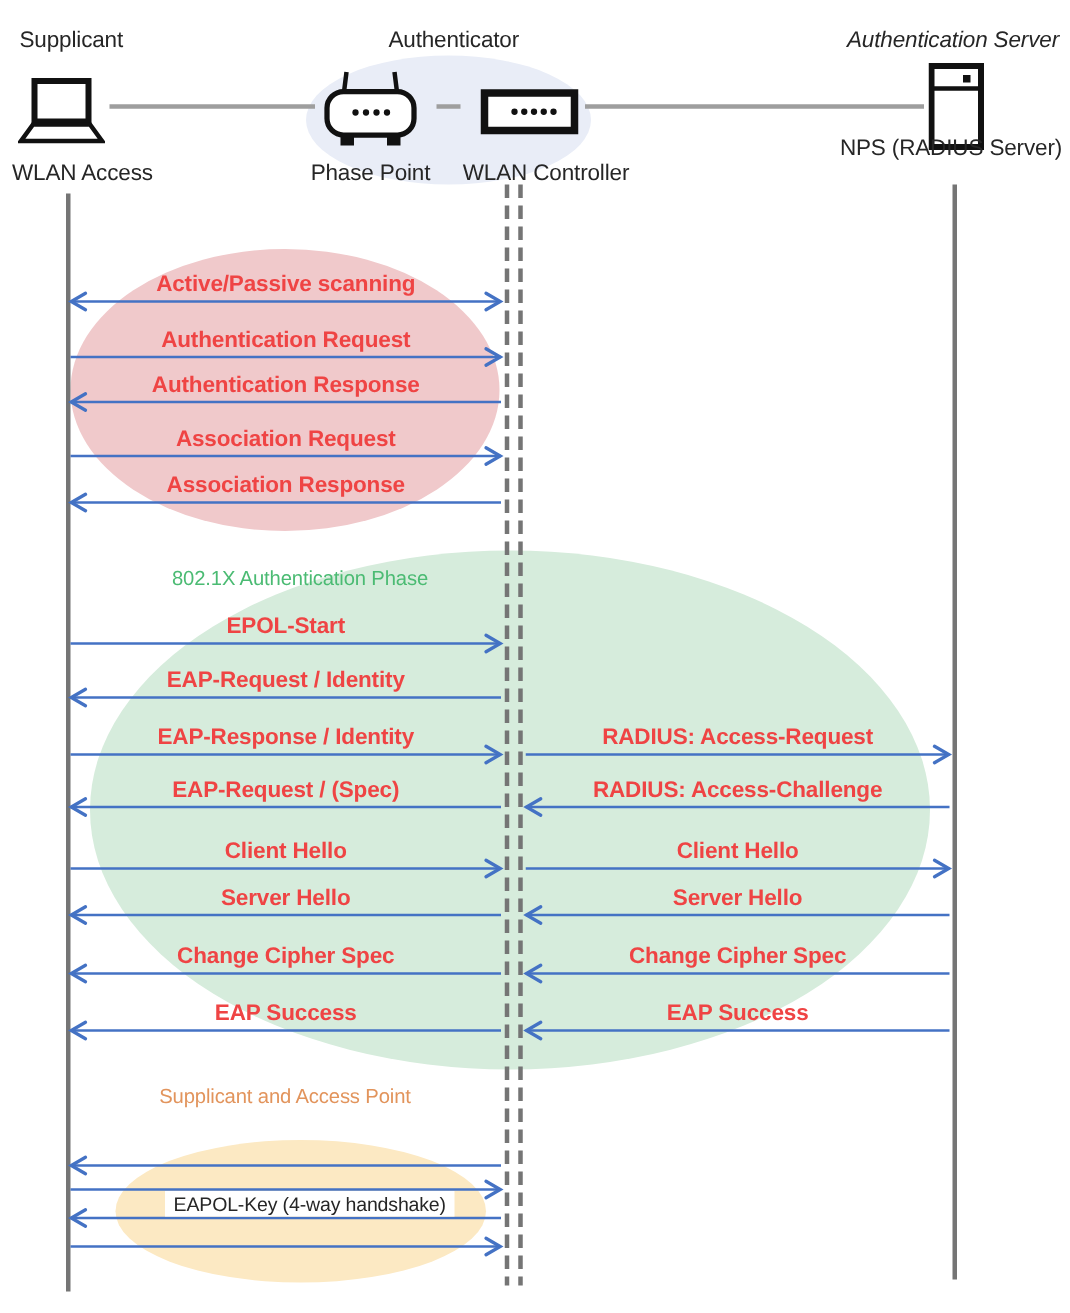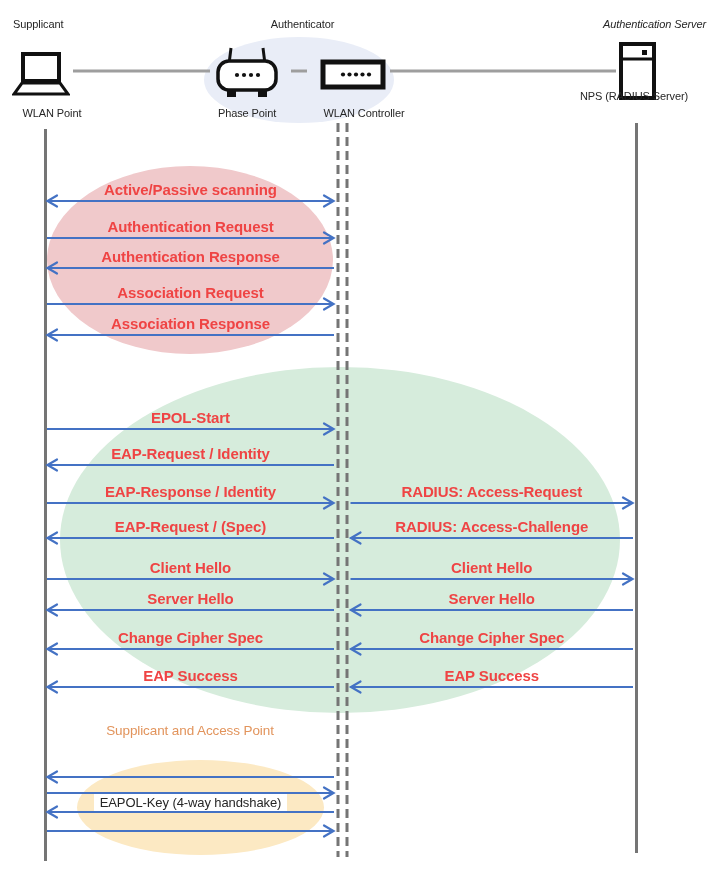--- a/index.html
+++ b/index.html
@@ -2,27 +2,27 @@
 <html><head>
 <meta charset="utf-8">
 <style>
   html,body{margin:0;padding:0;background:#fff;}
   .canvas{
     position:relative;width:713px;height:875px;background:#fff;overflow:hidden;
     font-family:"Liberation Sans", sans-serif;color:#262626;
   }
   .ellipse{position:absolute;border-radius:50%;z-index:1;}
   #svg-layer{position:absolute;left:0;top:0;z-index:2;}
-  .txt{position:absolute;z-index:3;font-size:11px;letter-spacing:-0.1px;white-space:nowrap;}
+  .txt{position:absolute;z-index:3;font-size:15px;letter-spacing:-0.1px;white-space:nowrap;}
   .center{text-align:center;}
   .right{text-align:right;}
   .msg-label{position:absolute;z-index:3;font-size:15px;text-align:center;white-space:nowrap;letter-spacing:-0.1px;color:#ef4444;font-weight:bold;}
   .phase-title{position:absolute;z-index:3;font-size:13.5px;text-align:center;white-space:nowrap;letter-spacing:-0.1px;line-height:19px;}
   .icon{position:absolute;z-index:3;}
-  .float-label{position:absolute;z-index:4;display:flex;justify-content:center;}
+  .float-label{position:absolute;z-index:4;display:flex;justify-content:center;margin-left:16px;}
   .float-label span{background:#fff;padding:1px 6px;font-size:13px;letter-spacing:-0.1px;white-space:nowrap;}
 </style>
 </head>
 <body>
 
 <div class="canvas">
 
   <div class="ellipse" style="left:204px;top:37px;width:190px;height:86px;background:#e9edf7;"></div>
   <div class="ellipse" style="left:47px;top:166px;width:286px;height:188px;background:#f0c9cb;"></div>
   <div class="ellipse" style="left:60px;top:367px;width:560px;height:346px;background:#d6ecdc;"></div>
@@ -57,25 +57,26 @@
     <circle cx="42.5" cy="15.5" r="2.1" fill="#111"></circle>
     <circle cx="49" cy="15.5" r="2.1" fill="#111"></circle>
   </svg>
 
   <svg class="icon" style="left:619px;top:42px;" width="37" height="58" viewBox="0 0 37 58">
     <rect x="2" y="2" width="33" height="54" fill="#fff" stroke="#111" stroke-width="4"></rect>
     <line x1="2" y1="17" x2="35" y2="17" stroke="#111" stroke-width="3"></line>
     <rect x="23" y="8" width="5" height="5" fill="#111"></rect>
   </svg>
 
-  <div class="txt center" style="left:8px;top:107px;width:88px;">WLAN Point</div>
+  <div class="txt center" style="left:8px;top:107px;width:88px;">WLAN Access</div>
   <div class="txt center" style="left:189px;top:107px;width:116px;">Phase Point</div>
   <div class="txt center" style="left:296px;top:107px;width:136px;">WLAN Controller</div>
   <div class="txt center" style="left:556px;top:90px;width:156px;">NPS (RADIUS Server)</div>
 
+  <div class="phase-title" style="left:55px;top:376px;width:290px;color:#4bbb73;">802.1X Authentication Phase</div>
   <div class="phase-title" style="left:45px;top:721px;width:290px;color:#e2945c;">
     <div>Supplicant and Access Point</div>
   </div>
 
   <svg id="svg-layer" width="713" height="875" viewBox="0 0 713 875">
 
     <g>
       <line x1="73" y1="71" x2="210" y2="71" stroke="#9e9e9e" stroke-width="3"></line>
       <line x1="291" y1="71" x2="307" y2="71" stroke="#9e9e9e" stroke-width="3"></line>
       <line x1="390" y1="71" x2="616" y2="71" stroke="#9e9e9e" stroke-width="3"></line>

